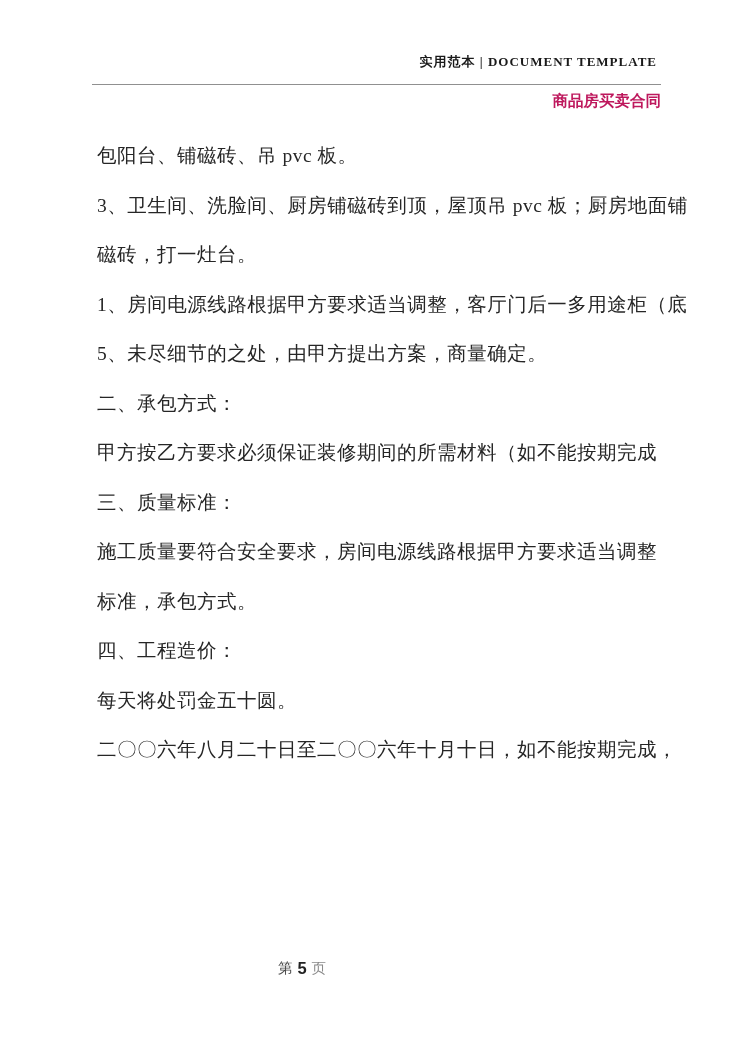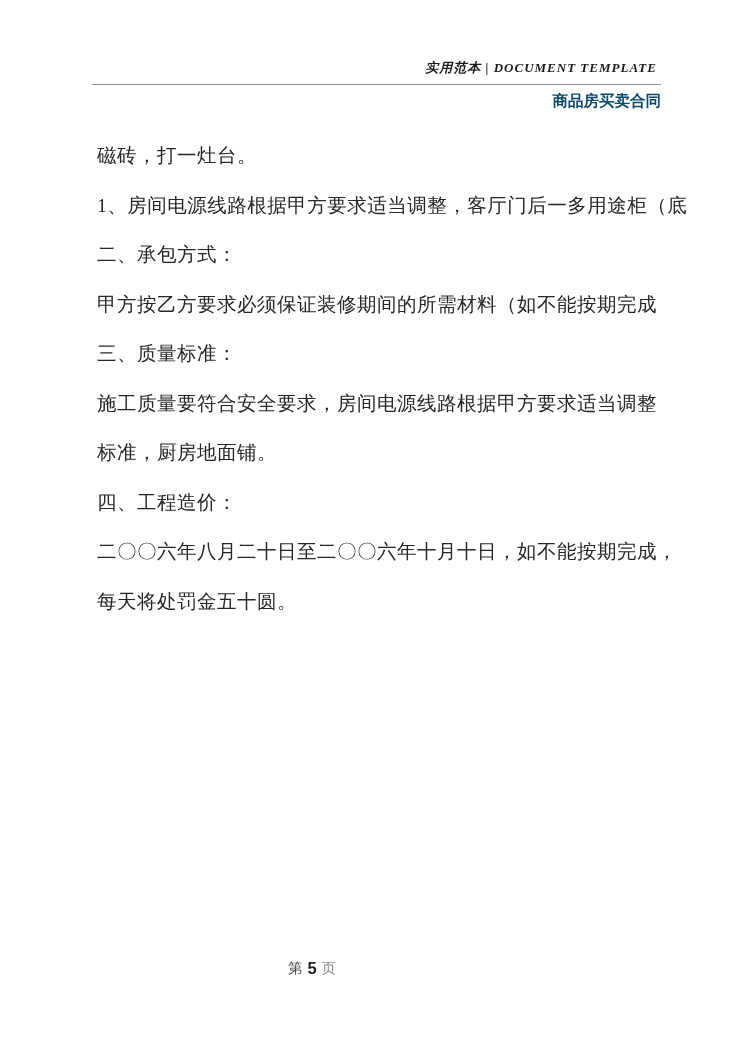--- a/index.html
+++ b/index.html
@@ -17,41 +17,40 @@
   }
 
   
   .header {
     position: absolute;
     top: 0; left: 92px;
     width: 569px;
   }
   .header-brand {
     position: absolute;
-    top: 59px; right: 4px;
+    top: 53px; right: 4px;
     font-size: 13px;
     font-weight: 600;
     letter-spacing: 1px;
     color: #1a1a1a;
     white-space: nowrap;
-    font-style: italic;
   }
   .header-rule {
     position: absolute;
     top: 84px; left: 0;
     width: 569px;
     height: 0;
     border-top: 1.5px solid #909090;
   }
   .header-title {
     position: absolute;
     top: 91px; right: 0;
     font-size: 15.5px;
     font-weight: 700;
-    color: #0c4a6e;
+    color: #be185d;
     white-space: nowrap;
   }
 
   
   .doc-body {
     position: absolute;
     top: 131px;
     left: 97px;
     width: 566px;
   }
@@ -61,21 +60,21 @@
     align-items: center;
     font-size: 19.5px;
     letter-spacing: 0.5px;
     color: #262626;
     white-space: nowrap;
   }
 
   
   .footer {
     position: absolute;
-    top: 958px; left: 18px;
+    top: 958px; left: 8px;
     width: 588px;
     text-align: center;
   }
   .footer span { vertical-align: middle; }
   .footer-prefix {
     font-size: 14.5px;
     color: #4a4a4a;
     margin-right: 5px;
   }
   .footer-number {
@@ -95,29 +94,32 @@
 
 <div class="page">
 
   <div class="header">
     <div class="header-brand">实用范本 | DOCUMENT TEMPLATE</div>
     <div class="header-rule"></div>
     <div class="header-title">商品房买卖合同</div>
   </div>
 
   <div class="doc-body">
+      <div class="line">包阳台、铺磁砖、吊 pvc 板。</div>
+      <div class="line">3、卫生间、洗脸间、厨房铺磁砖到顶，屋顶吊 pvc 板；厨房地面铺</div>
       <div class="line">磁砖，打一灶台。</div>
       <div class="line">1、房间电源线路根据甲方要求适当调整，客厅门后一多用途柜（底</div>
+      <div class="line">5、未尽细节的之处，由甲方提出方案，商量确定。</div>
       <div class="line">二、承包方式：</div>
       <div class="line">甲方按乙方要求必须保证装修期间的所需材料（如不能按期完成</div>
       <div class="line">三、质量标准：</div>
       <div class="line">施工质量要符合安全要求，房间电源线路根据甲方要求适当调整</div>
-      <div class="line">标准，厨房地面铺。</div>
+      <div class="line">标准，承包方式。</div>
       <div class="line">四、工程造价：</div>
+      <div class="line">每天将处罚金五十圆。</div>
       <div class="line">二〇〇六年八月二十日至二〇〇六年十月十日，如不能按期完成，</div>
-      <div class="line">每天将处罚金五十圆。</div>
     </div>
 
   <div class="footer">
     <span class="footer-prefix">第</span><span class="footer-number">5</span><span class="footer-suffix">页</span>
   </div>
 
 </div>
 
 </body></html>

